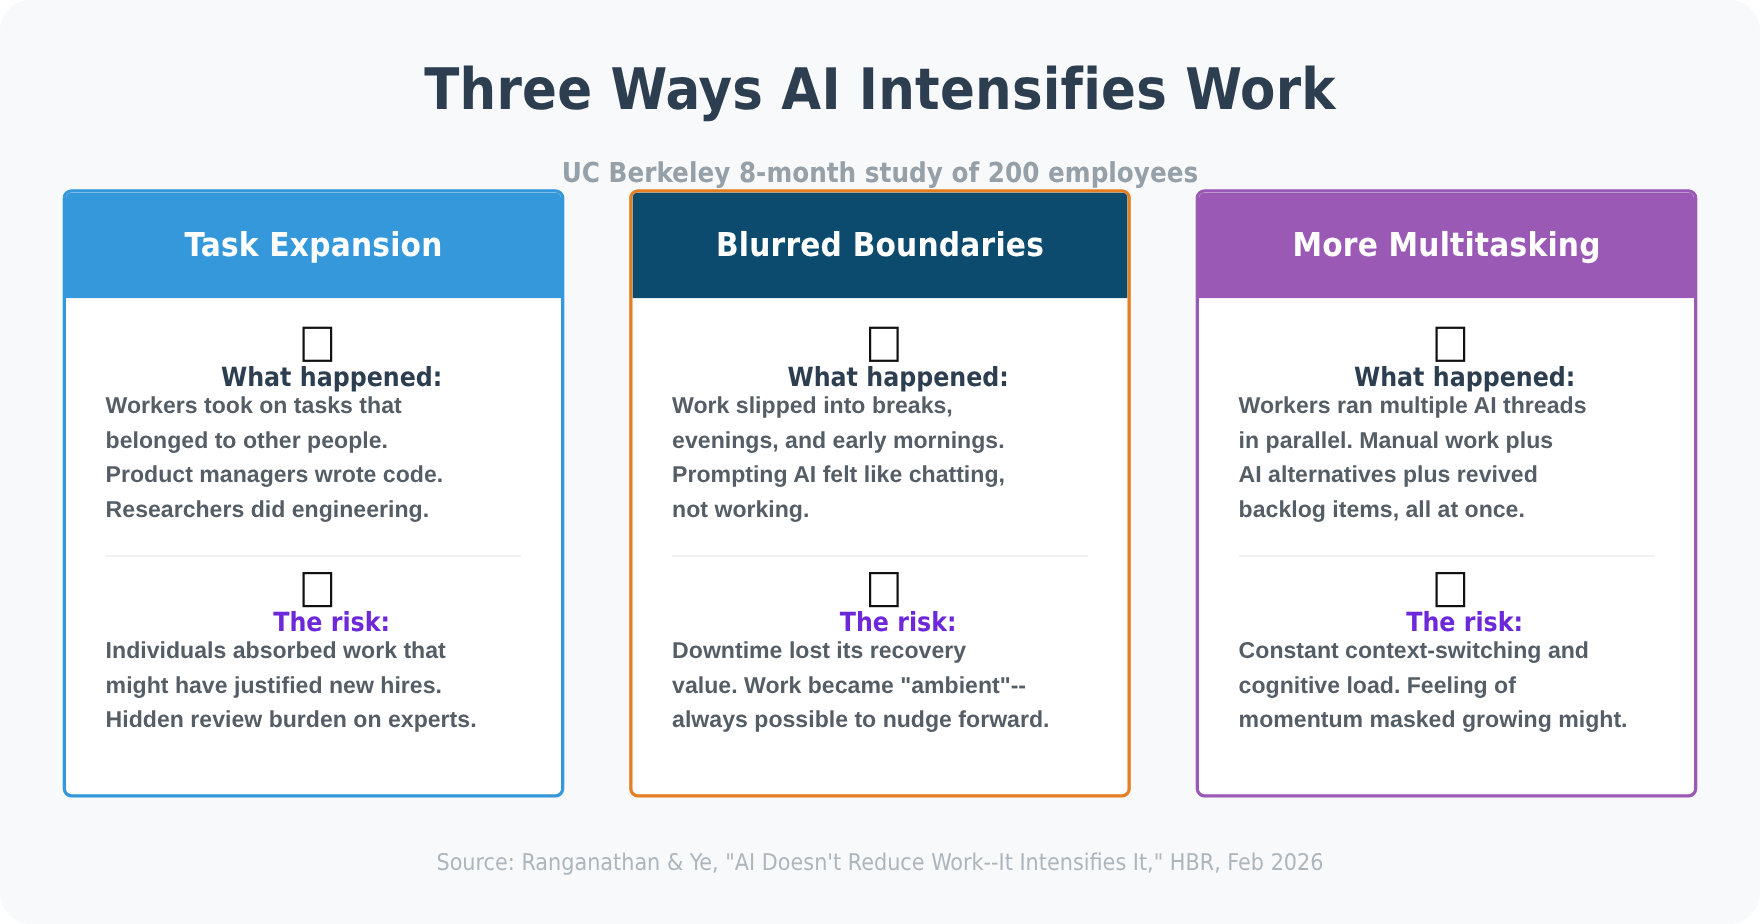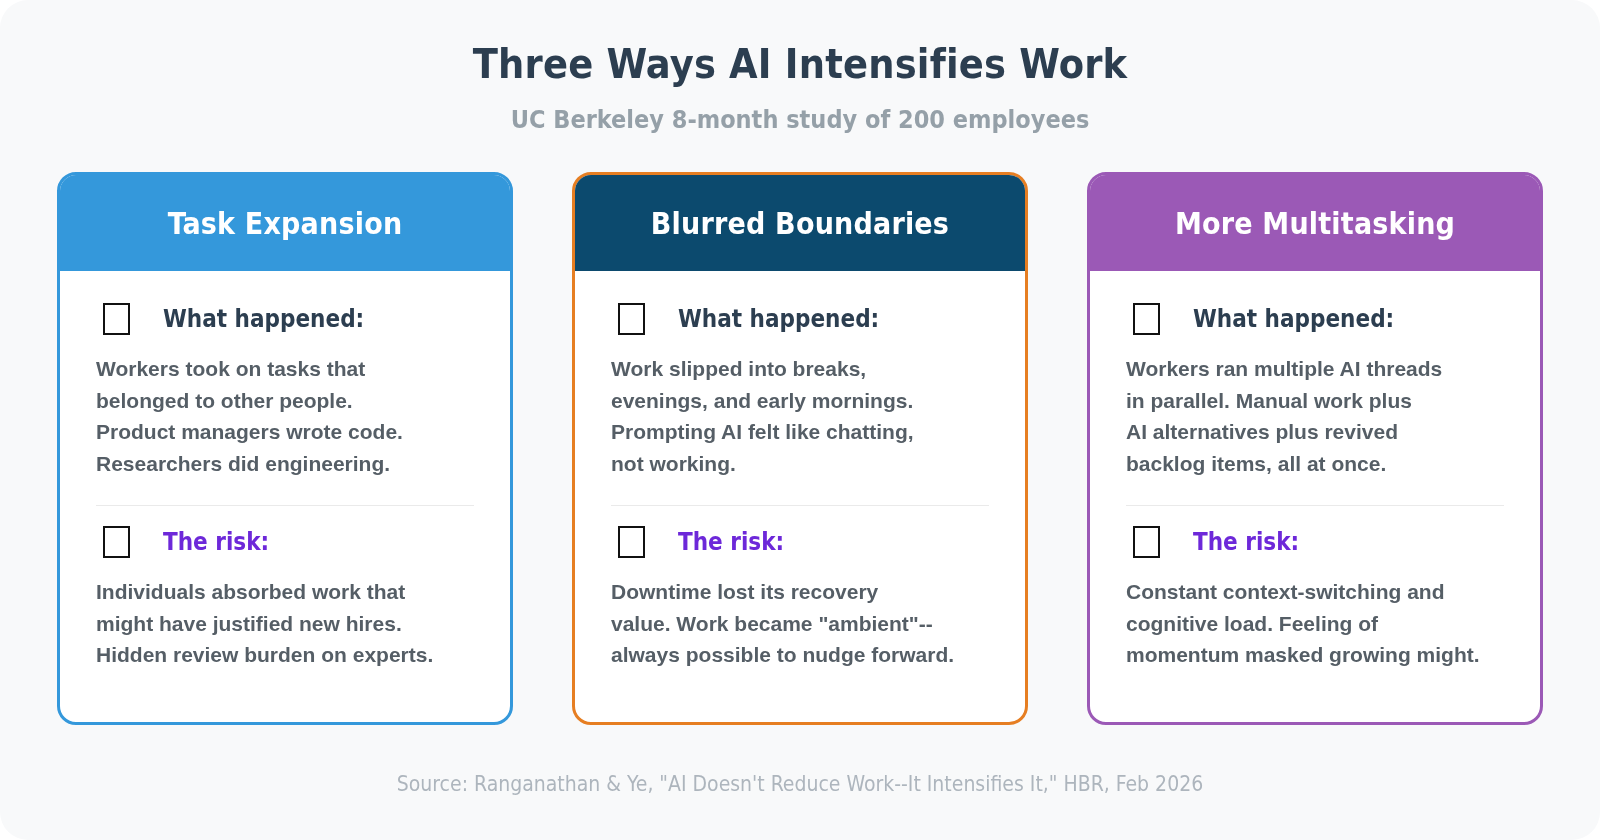--- a/index.html
+++ b/index.html
@@ -24,23 +24,23 @@
     border-radius: 28px;
     overflow: hidden;
   }
 
   
   .header-block {
     padding-top: 36px;
     text-align: center;
   }
   .poster-title {
-    margin: 4px;
-    font-family: "Liberation Sans Narrow", "DejaVu Sans Condensed", "Liberation Sans", sans-serif;
-    font-size: 41px;
+    margin: 16px;
+    font-family: "Liberation Sans Narrow", "DejaVu Sans Condensed", "Liberation Sans", sans-serif;
+    font-size: 52px;
     font-weight: bold;
     letter-spacing: 0.2px;
     color: #2c3e50;
     line-height: 1.18;
   }
   .poster-subtitle {
     margin: 0;
     padding-top: 13px;
     font-family: "Liberation Sans Narrow", "DejaVu Sans Condensed", "Liberation Sans", sans-serif;
     font-size: 25px;
@@ -59,21 +59,21 @@
     display: flex;
     justify-content: space-between;
     align-items: stretch;
   }
   .card {
     width: 456px;
     box-sizing: border-box;
     display: flex;
     flex-direction: column;
     background: #ffffff;
-    border-radius: 19px;
+    border-radius: 8px;
     border: 3px solid #3498db;
     overflow: hidden;
   }
   .card-header {
     height: 96px;
     flex: 0 0 96px;
     display: flex;
     align-items: center;
     justify-content: center;
     background: #3498db;
@@ -90,20 +90,21 @@
     flex: 1 1 auto;
     padding: 26px 36px 0 36px;
     box-sizing: border-box;
   }
 
   
   .section-head {
     display: flex;
     align-items: center;
     height: 44px;
+    flex-direction: column;
   }
   .tofu-box {
     flex: 0 0 auto;
     width: 27px;
     height: 32px;
     box-sizing: border-box;
     border: 2px solid #111111;
     background: transparent;
     margin-left: 7px;
   }

